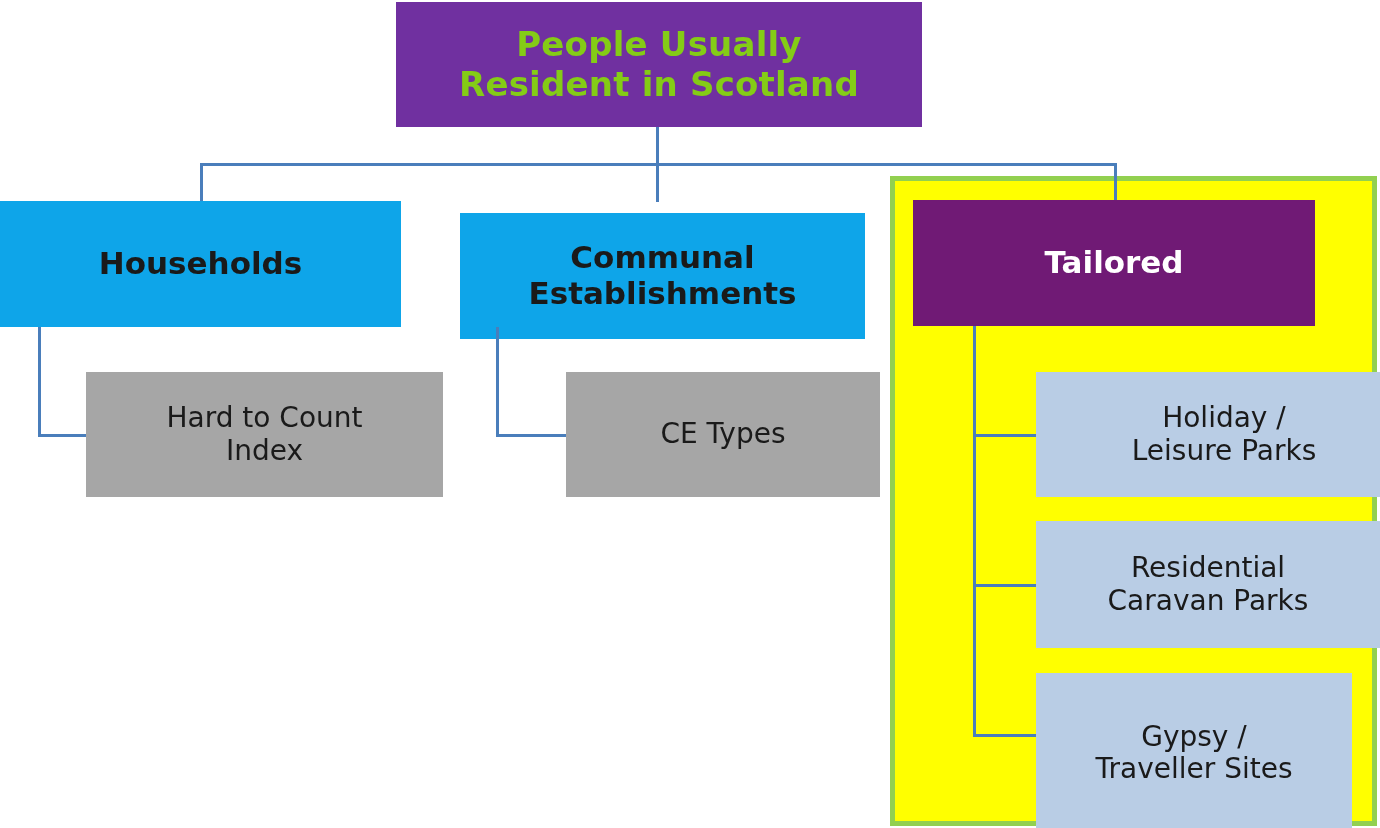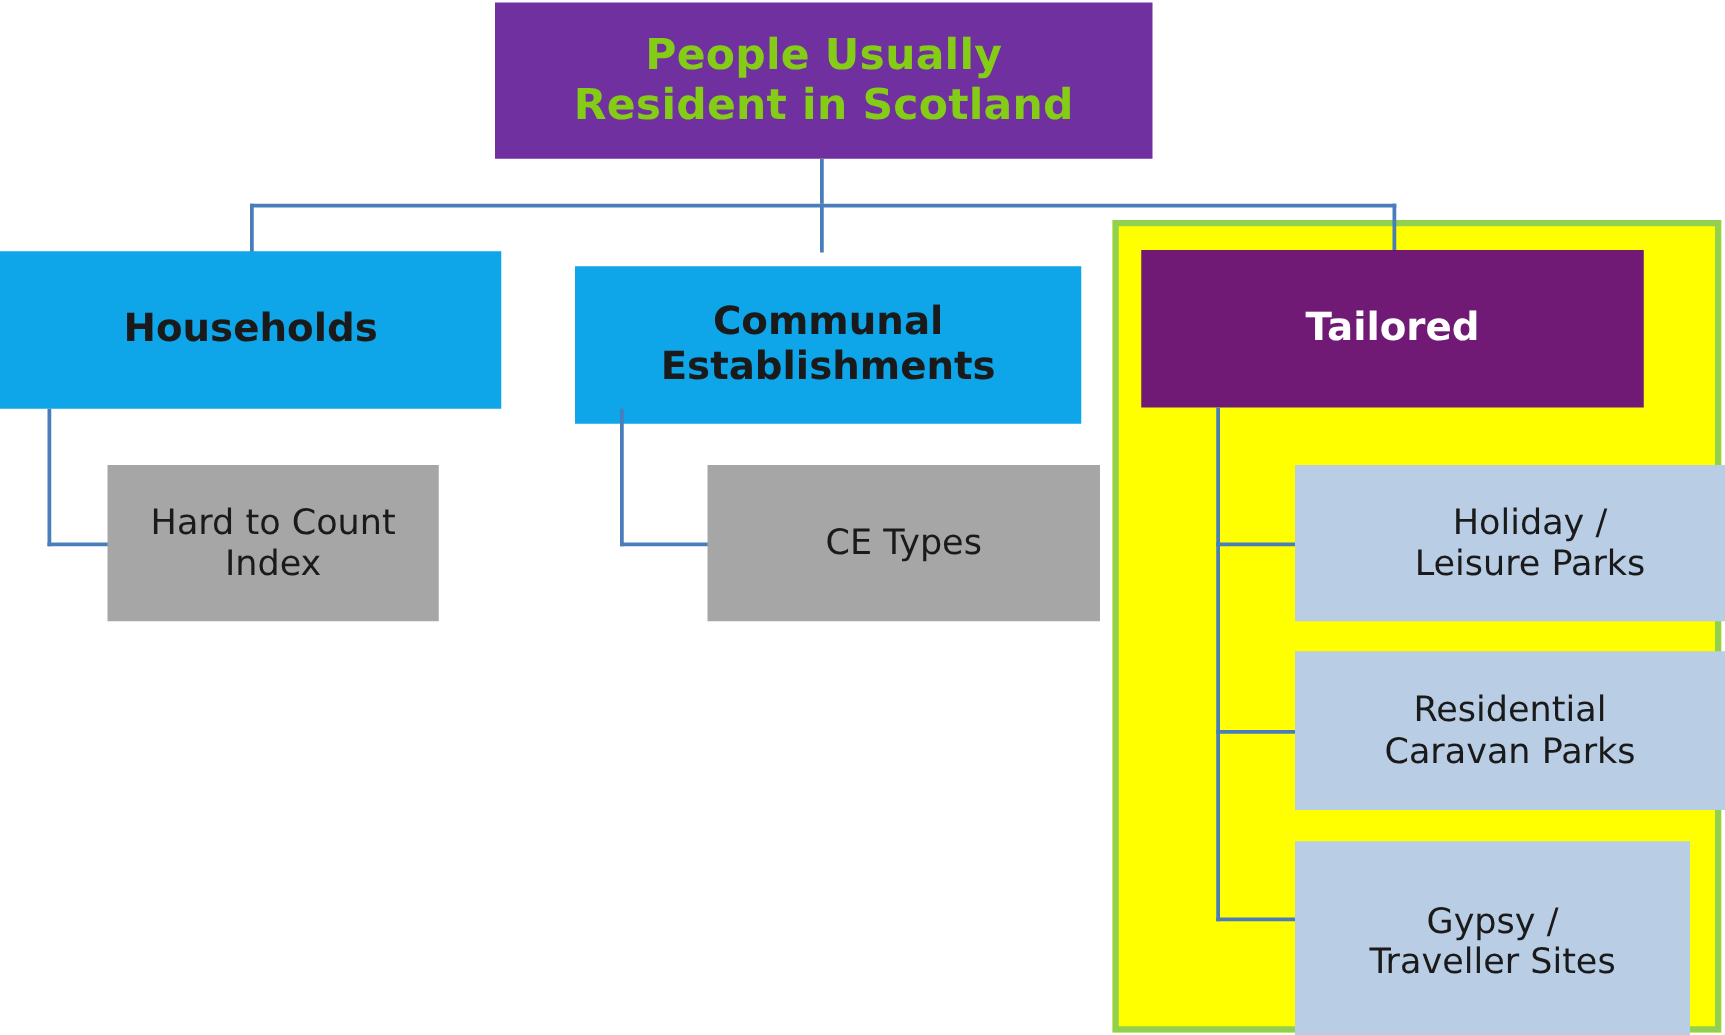--- a/index.html
+++ b/index.html
@@ -111,21 +111,21 @@
 
   <div class="conn conn-v" style="left:1114px; top:163px; width:3px; height:39px;"></div>
 
   <div class="node node-grey" style="left:0px; top:201px; width:401px; height:126px;">
     <span>Households</span>
   </div>
 
   <div class="conn conn-v" style="left:38px; top:327px; width:3px; height:110px;"></div>
   <div class="conn conn-h" style="left:38px; top:434px; width:50px; height:3px;"></div>
 
-  <div class="node node-grey-sub" style="left:86px; top:372px; width:265px; height:125px;">
+  <div class="node node-grey-sub" style="left:86px; top:372px; width:357px; height:125px;">
     <span>Hard to Count
 Index</span>
   </div>
 
   <div class="node node-grey" style="left:460px; top:201px; width:405px; height:126px;margin-top:12px;">
     <span>Communal
 Establishments</span>
   </div>
 
   <div class="conn conn-v" style="left:496px; top:327px; width:3px; height:110px;"></div>

